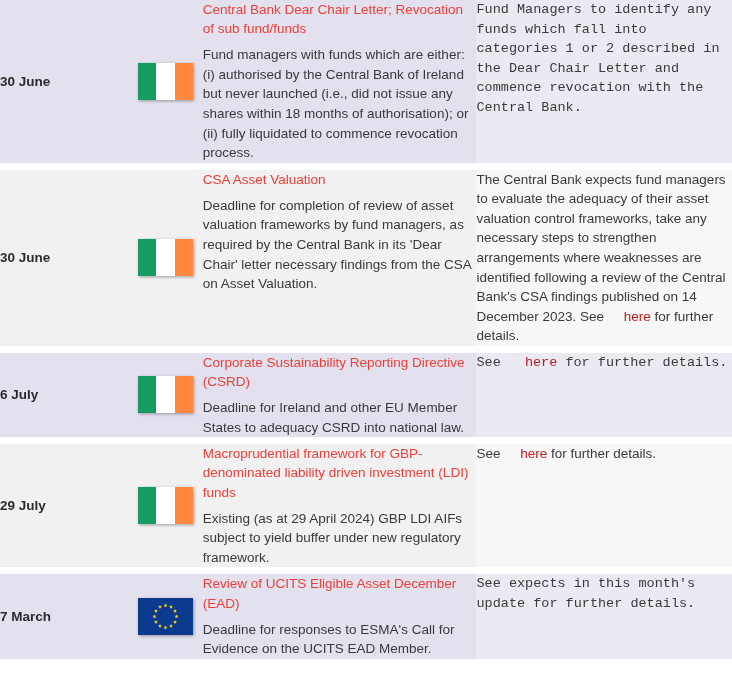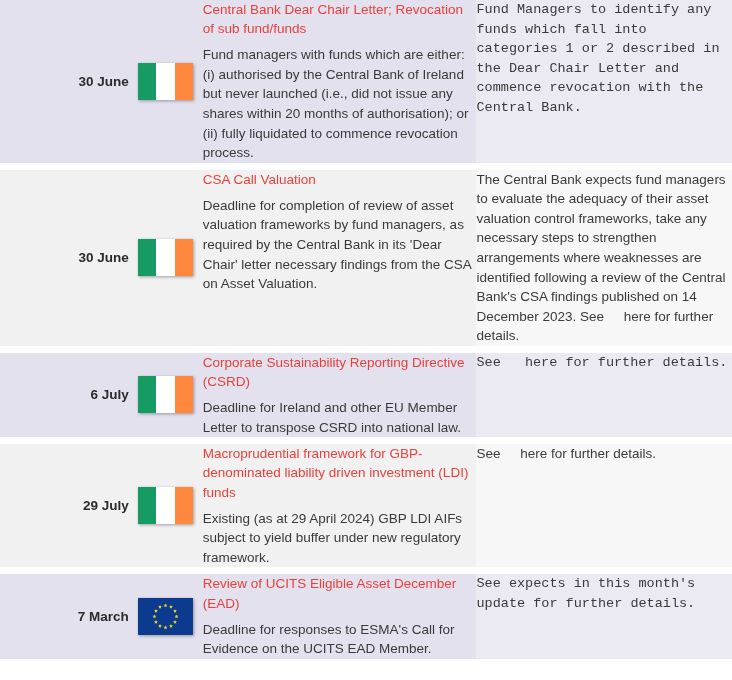--- a/index.html
+++ b/index.html
@@ -28,21 +28,21 @@
   .row-alt-0 .cell-flag,
   .row-alt-0 .cell-desc { background: #e3e1ee; }
   .row-alt-0 .cell-action { background: #ebeaf3; font-family: Liberation Mono, monospace; }
   .row-alt-1 .cell-date,
   .row-alt-1 .cell-flag,
   .row-alt-1 .cell-desc { background: #f2f1f1; }
   .row-alt-1 .cell-action { background: #f7f7f7; }
 
   .cell-date {
     width: 127px;
-    text-align: right;
+    text-align: left;
     font-weight: bold;
     font-size: 13.5px;
     color: #2b2b2b;
     vertical-align: middle !important;
     padding: 4px 6px;
   }
   .cell-flag {
     width: 73px;
     text-align: center;
     vertical-align: middle !important;
@@ -73,21 +73,21 @@
     line-height: 1.42;
     margin: 0 0 7px 0;
   }
   .desc-body {
     font-size: 13.5px;
     line-height: 1.45;
     color: #3a3a3a;
     margin: 0;
   }
   .link {
-    color: #404040;
+    color: #b91c1c;
     text-decoration: none;
     cursor: pointer;
     padding-left: 16px;
   }
 
   
   .flag {
     width: 55px;
     height: 37px;
     display: inline-block;
@@ -113,45 +113,45 @@
 </head>
 <body>
 
 <table class="deadline-table">
   <tbody id="table-body">
       <tr class="row-alt-0">
         <td class="cell-date">30 June</td>
         <td class="cell-flag"><span class="flag flag-ie"></span></td>
         <td class="cell-desc">
           <div class="desc-title">Central Bank Dear Chair Letter; Revocation of sub fund/funds</div>
-          <div class="desc-body">Fund managers with funds which are either: (i) authorised by the Central Bank of Ireland but never launched (i.e., did not issue any shares within 20 months of authorisation); or (ii) fully liquidated to commence revocation process.</div>
+          <div class="desc-body">Fund managers with funds which are either: (i) authorised by the Central Bank of Ireland but never launched (i.e., did not issue any shares within 18 months of authorisation); or (ii) fully liquidated to commence revocation process.</div>
         </td>
         <td class="cell-action"><span>Fund Managers to identify any funds which fall into categories 1 or 2 described in the Dear Chair Letter and commence revocation with the Central Bank.</span></td>
       </tr>
       <tr class="row-spacer">
         <td colspan="4"></td>
       </tr>
       <tr class="row-alt-1">
         <td class="cell-date">30 June</td>
         <td class="cell-flag"><span class="flag flag-ie"></span></td>
         <td class="cell-desc">
-          <div class="desc-title">CSA Call Valuation</div>
+          <div class="desc-title">CSA Asset Valuation</div>
           <div class="desc-body">Deadline for completion of review of asset valuation frameworks by fund managers, as required by the Central Bank in its 'Dear Chair' letter necessary findings from the CSA on Asset Valuation.</div>
         </td>
         <td class="cell-action"><span>The Central Bank expects fund managers to evaluate the adequacy of their asset valuation control frameworks, take any necessary steps to strengthen arrangements where weaknesses are identified following a review of the Central Bank's CSA findings published on 14 December 2023.  See </span><a class="link">here</a><span> for further details.</span></td>
       </tr>
       <tr class="row-spacer">
         <td colspan="4"></td>
       </tr>
       <tr class="row-alt-0">
         <td class="cell-date">6 July</td>
         <td class="cell-flag"><span class="flag flag-ie"></span></td>
         <td class="cell-desc">
           <div class="desc-title">Corporate Sustainability Reporting Directive (CSRD)</div>
-          <div class="desc-body">Deadline for Ireland and other EU Member Letter to transpose CSRD into national law.</div>
+          <div class="desc-body">Deadline for Ireland and other EU Member States to adequacy CSRD into national law.</div>
         </td>
         <td class="cell-action"><span>See </span><a class="link">here</a><span> for further details.</span></td>
       </tr>
       <tr class="row-spacer">
         <td colspan="4"></td>
       </tr>
       <tr class="row-alt-1">
         <td class="cell-date">29 July</td>
         <td class="cell-flag"><span class="flag flag-ie"></span></td>
         <td class="cell-desc">

